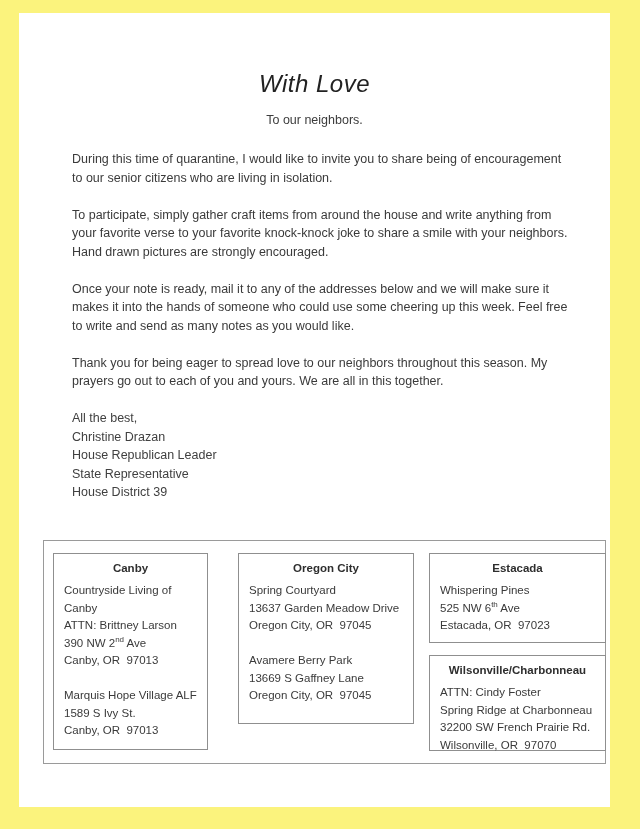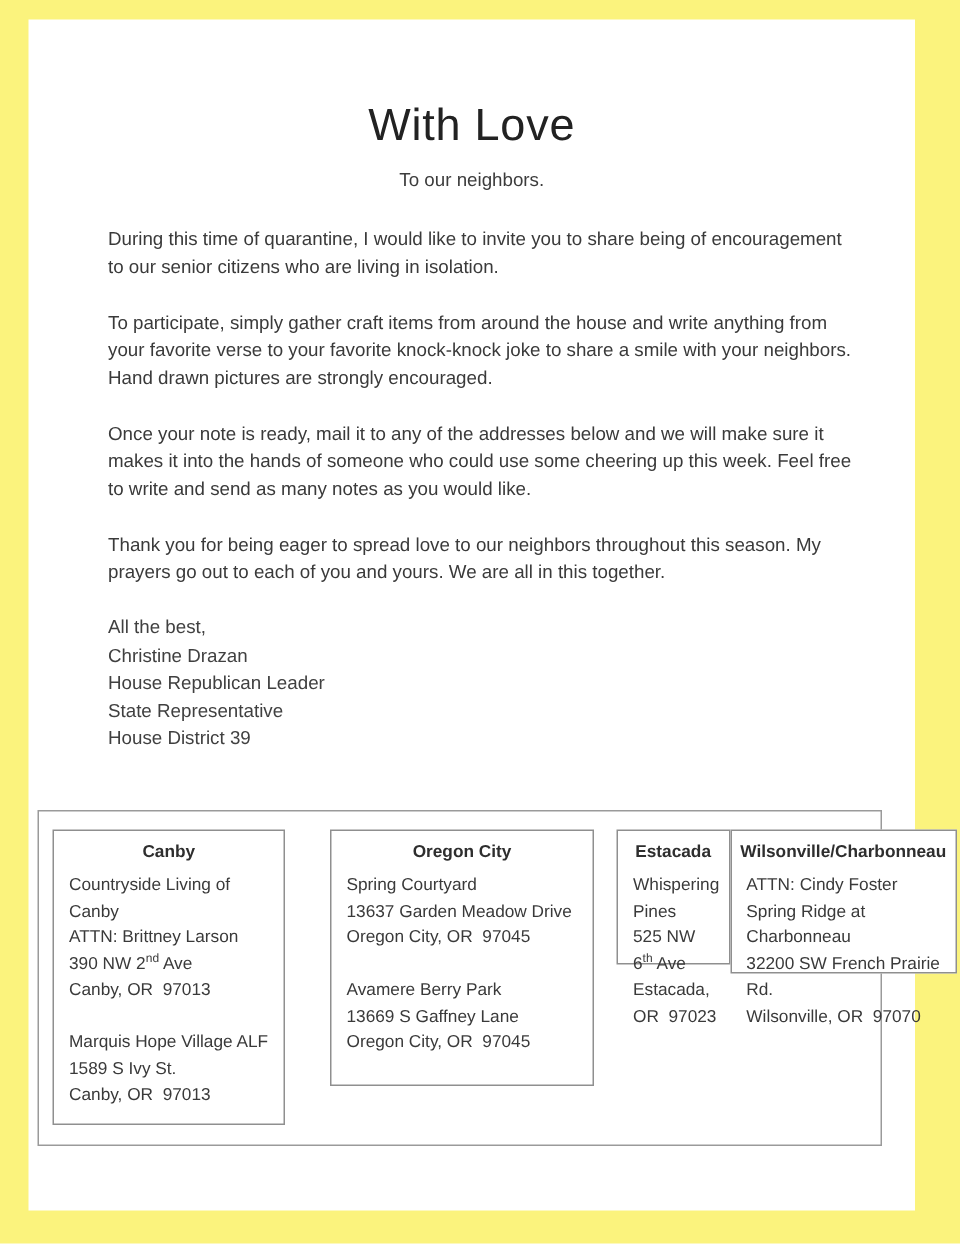--- a/index.html
+++ b/index.html
@@ -12,22 +12,23 @@
   }
   .page {
     position: absolute;
     left: 19px; top: 13px;
     width: 591px; height: 794px;
     background: #ffffff;
   }
   .title {
     margin-top: 54px;
     text-align: center;
-    font-size: 30px;
+    font-size: 24px;
     line-height: 34px;
+    font-style: italic;
     font-weight: 500;
     color: #222222;
     letter-spacing: 0.5px;
   }
   .subtitle {
     margin-top: 11px;
     text-align: center;
     font-size: 12.5px;
     line-height: 17px;
     color: #3c3c3c;
@@ -43,36 +44,36 @@
     line-height: 18.5px;
     color: #3a3a3a;
   }
   .signature div {
     font-size: 12.5px;
     line-height: 18.5px;
     color: #404040;
   }
   .addresses-frame {
     position: absolute;
-    left: 6px; top: 527px;
+    left: 24px; top: 527px;
     width: 563px; height: 224px;
     border: 1.5px solid #9a9a9a;
     box-sizing: border-box;
     display: flex;
     padding: 12px 0 0 9px;
     background: #ffffff;
   }
   .addr-box {
     border: 1.5px solid #8f8f8f;
     box-sizing: border-box;
     background: #ffffff;
   }
   .box-canby  { width: 155px; height: 197px; margin-right: 30px; }
   .box-oc     { width: 176px; height: 171px; margin-right: 15px; }
-  .col-right  { width: 142px; display: flex; }
+  .col-right  { width: 142px; display: flex; flex-direction: column; }
   .box-est    { width: 177px; height: 90px;  margin-bottom: 12px; }
   .box-wil    { width: 177px; height: 96px; }
   .addr-header {
     margin: 7px 6px 7px 6px;
     text-align: center;
     font-size: 11.5px;
     font-weight: bold;
     color: #2e2e2e;
     line-height: 14px;
   }

